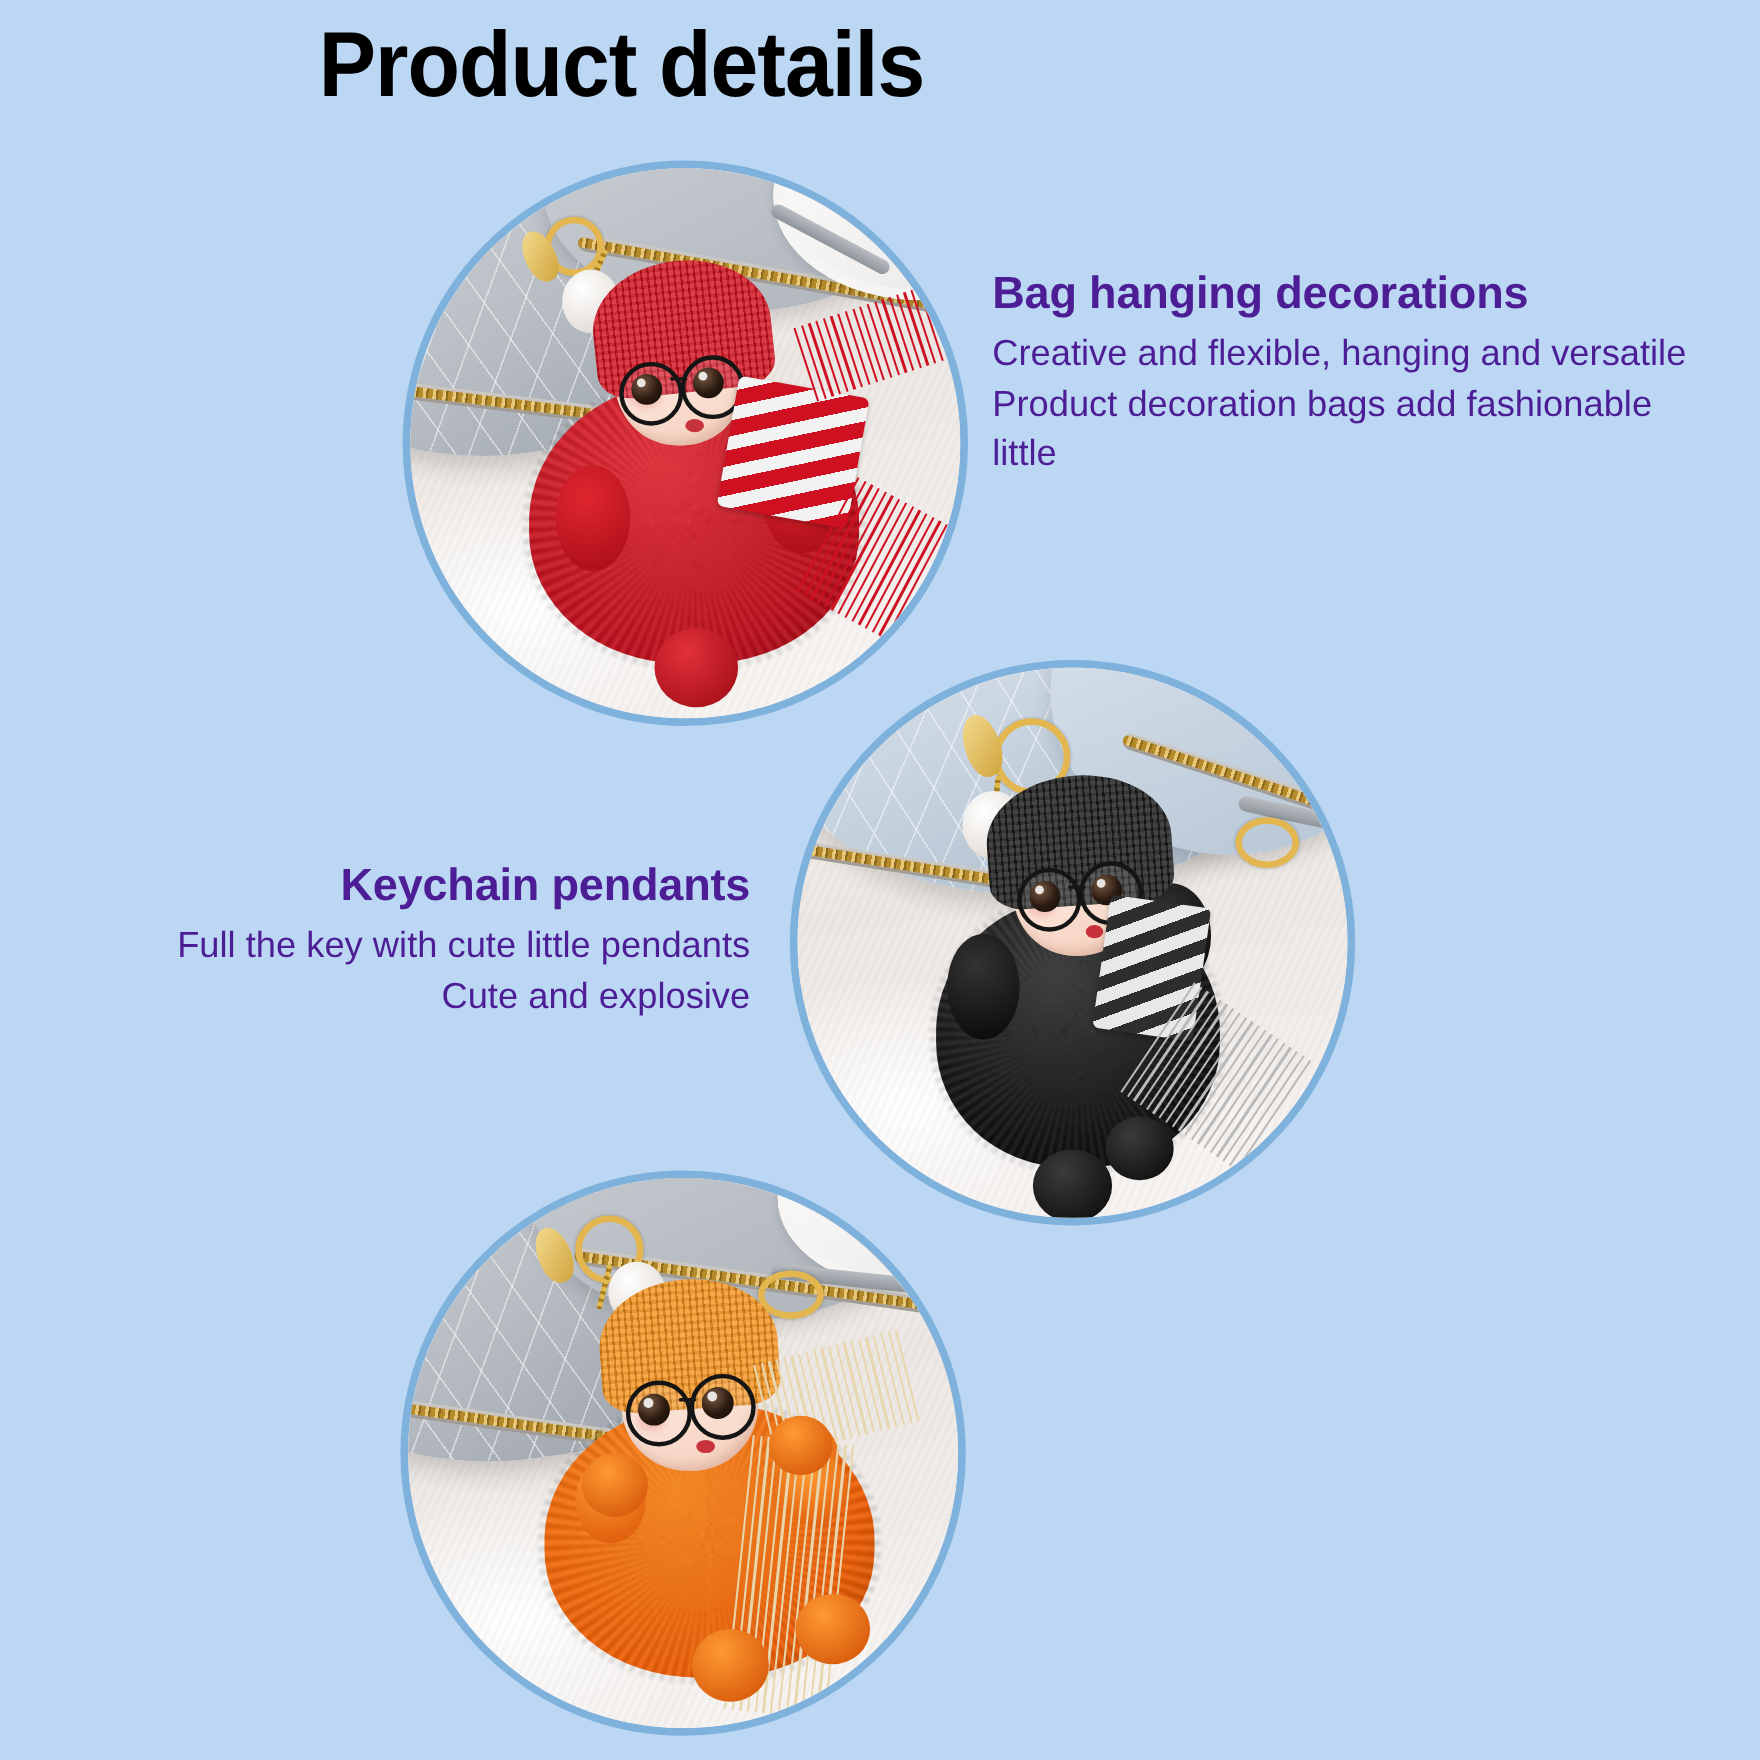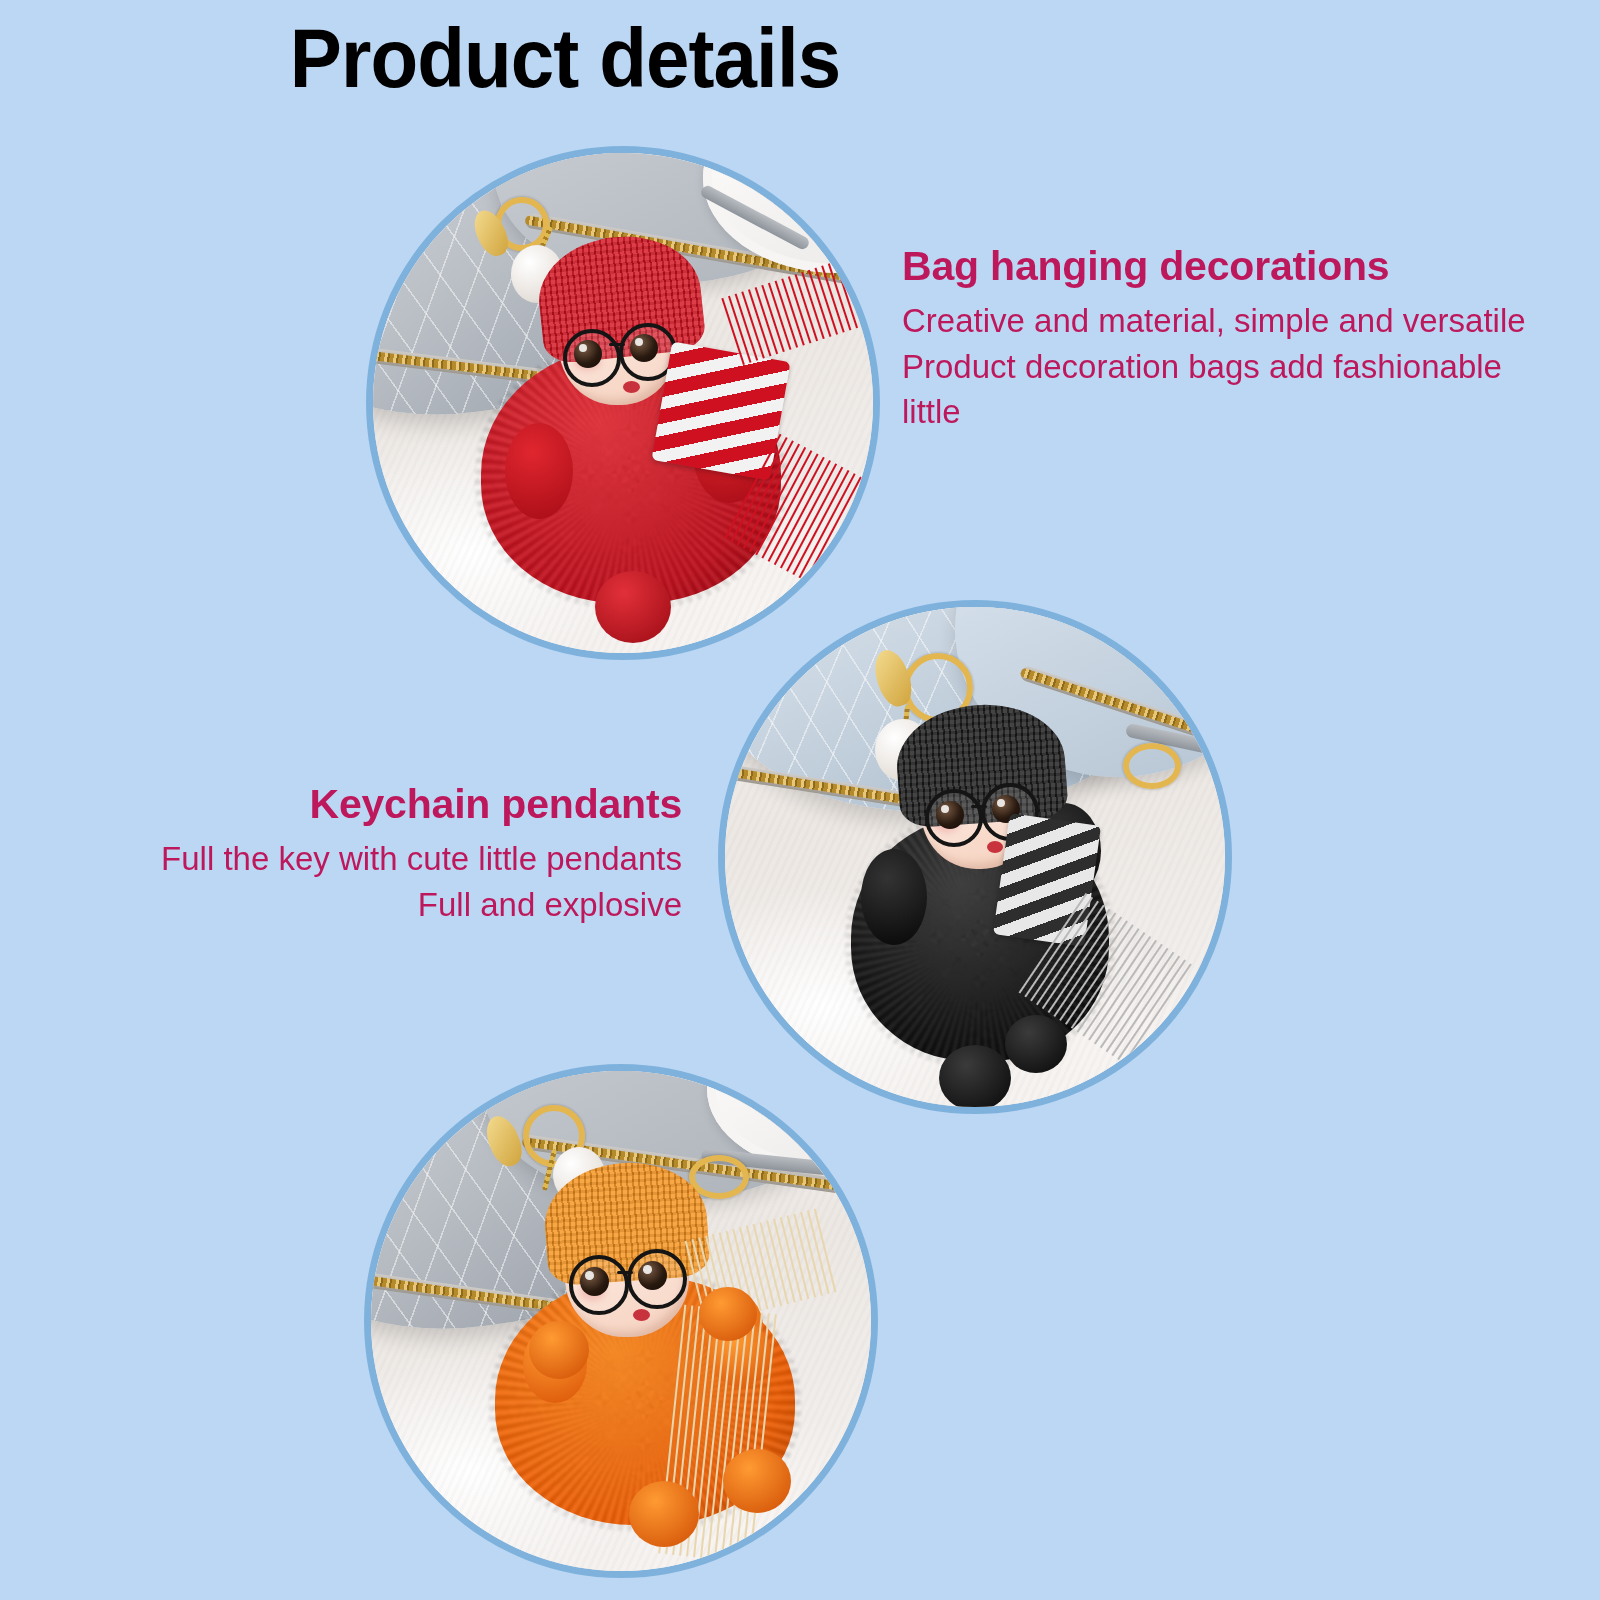--- a/index.html
+++ b/index.html
@@ -183,21 +183,21 @@
     position:absolute;
     background:repeating-linear-gradient(90deg, currentColor 0 2px, transparent 2px 7px);
     filter:blur(.4px);
   }
   .pom{position:absolute;border-radius:50%;}
   .pom.red{background:radial-gradient(circle at 38% 30%,#e2303a,#9c0b14);}
   .pom.black{background:radial-gradient(circle at 38% 30%,#3b3b3b,#070707);}
   .pom.orange{background:radial-gradient(circle at 38% 30%,#ff9a32,#cf4d03);}
 
   
-  .block{position:absolute;color:#be185d;}
+  .block{position:absolute;color:#4c1d95;}
   .block h2{
     margin:0 0 8px 0;font-size:41px;font-weight:bold;line-height:1.18;
     letter-spacing:-0.2px;
   }
   .block p{
     margin:0;font-size:33px;font-weight:normal;line-height:1.38;
   }
   #text-1{left:902px;top:242px;width:660px;text-align:left;}
   #text-2{left:90px;top:780px;width:592px;text-align:right;}
   #text-3{left:902px;top:1222px;width:640px;text-align:left;}
@@ -255,21 +255,21 @@
         <div class="fringe" style="color:#cf1020;left:356px;top:124px;width:128px;height:70px;transform:rotate(-18deg);"></div>
         <div class="fringe" style="color:#cf1020;left:372px;top:302px;width:120px;height:118px;transform:rotate(28deg);"></div>
 
         <div class="pom red" style="left:222px;top:418px;width:76px;height:72px;"></div>
       </div>
     </div>
   </div>
 
   <div class="block" id="text-1">
     <h2>Bag hanging decorations</h2>
-    <p>Creative and material, simple and versatile</p>
+    <p>Creative and flexible, hanging and versatile</p>
     <p>Product decoration bags add fashionable</p>
     <p>little</p>
   </div>
 
   <div class="photo" id="photo-2" style="border-color: rgb(126, 178, 221);">
     <div class="scene">
       <div class="cloth"></div>
 
       <div class="bag" style="left:-20px;top:-116px;width:470px;height:320px;background:linear-gradient(160deg,#e2e9f0,#c5d2de 55%,#a8b8c8);transform:rotate(-5deg);">
         <div class="quilt"></div>
@@ -314,21 +314,21 @@
 
         <div class="pom black" style="left:214px;top:438px;width:72px;height:66px;"></div>
         <div class="pom black" style="left:280px;top:408px;width:62px;height:58px;"></div>
       </div>
     </div>
   </div>
 
   <div class="block" id="text-2">
     <h2>Keychain pendants</h2>
     <p>Full the key with cute little pendants</p>
-    <p>Full and explosive</p>
+    <p>Cute and explosive</p>
   </div>
 
   <div class="photo" id="photo-3" style="border-color: rgb(126, 178, 221);">
     <div class="scene">
       <div class="cloth"></div>
 
       <div class="bag" style="left:-130px;top:-54px;width:450px;height:310px;background:linear-gradient(150deg,#d6d9dd,#b6bbc2 55%,#979da5);transform:rotate(-8deg);">
         <div class="quilt"></div>
       </div>
       <div class="zip" style="left:-115px;top:212px;width:370px;transform:rotate(8deg);"></div>

